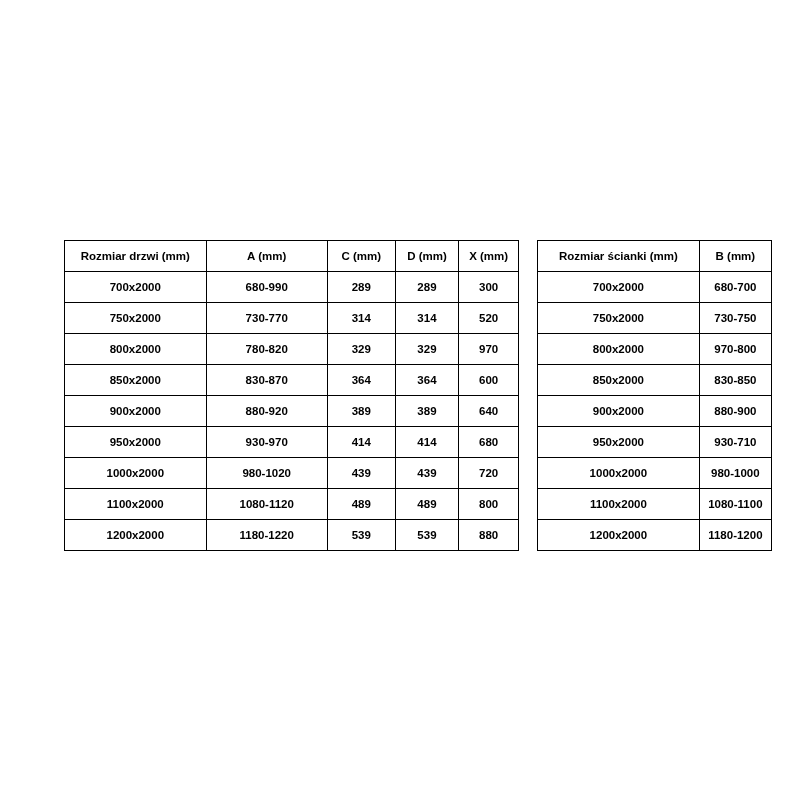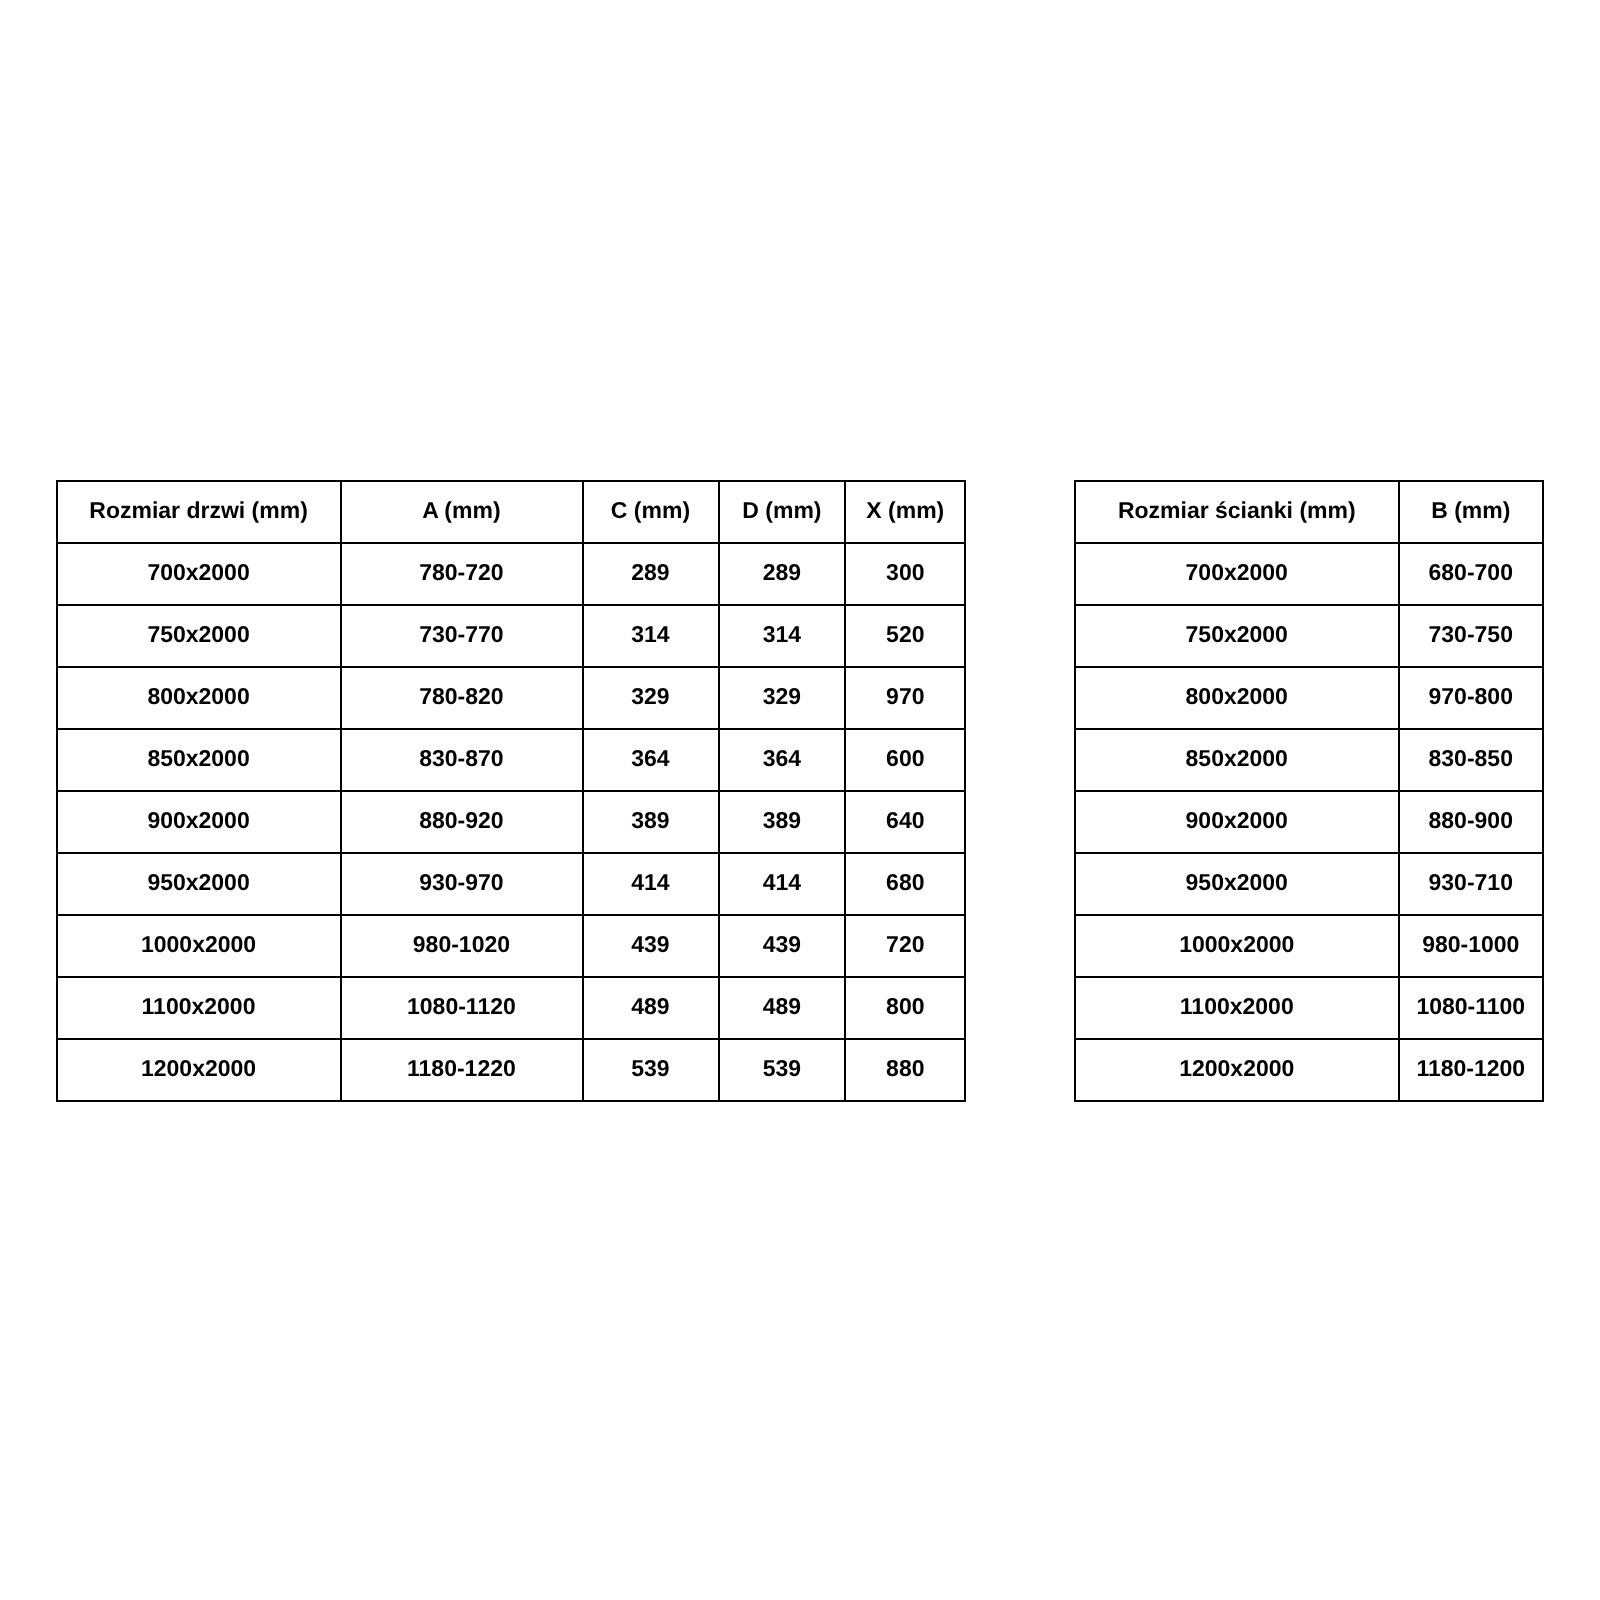--- a/index.html
+++ b/index.html
@@ -29,20 +29,21 @@
     justify-content: space-between;
     box-sizing: border-box;
     padding: 0 28px;
   }
   table {
     border-collapse: collapse;
     table-layout: fixed;
   }
   table.doors {
     width: 455px;
+    margin-left: 36px;
   }
   table.walls {
     width: 235px;
     padding-left: 29px;
   }
   th, td {
     border: 1px solid #000000;
     text-align: center;
     font-weight: bold;
     font-size: 11.5px;
@@ -72,21 +73,21 @@
           <th>Rozmiar drzwi (mm)</th>
           <th>A (mm)</th>
           <th>C (mm)</th>
           <th>D (mm)</th>
           <th>X (mm)</th>
         </tr>
       </thead>
       <tbody>
         <tr>
           <td>700x2000</td>
-          <td>780-720</td>
+          <td>680-990</td>
           <td>289</td>
           <td>289</td>
           <td>300</td>
         </tr>
         <tr>
           <td>750x2000</td>
           <td>730-770</td>
           <td>314</td>
           <td>314</td>
           <td>520</td>

